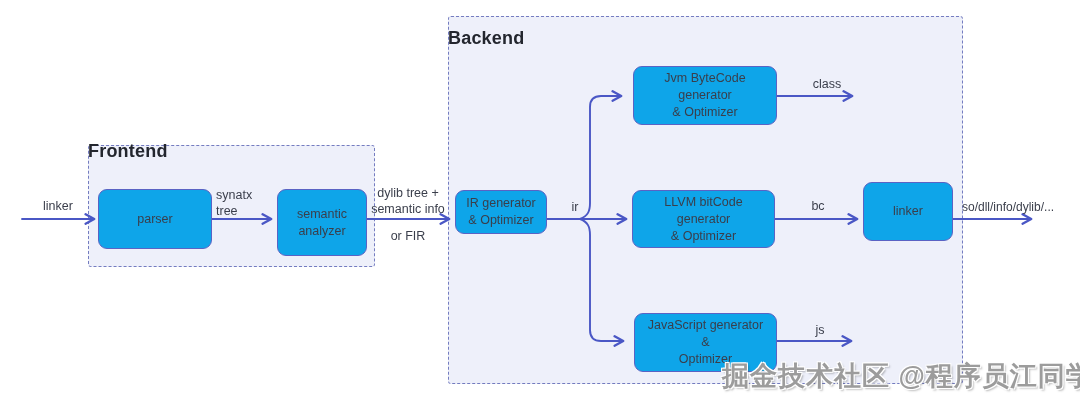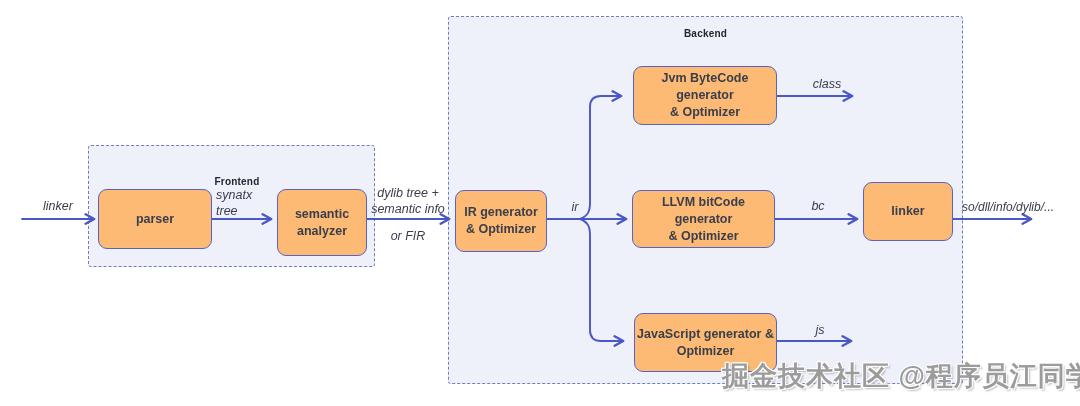--- a/index.html
+++ b/index.html
@@ -6,50 +6,49 @@
   .canvas{
     position:relative;width:1080px;height:406px;background:#ffffff;overflow:hidden;
     font-family:"Liberation Sans","DejaVu Sans",sans-serif;
     -webkit-font-smoothing:antialiased;
   }
   .container{
     position:absolute;background:#eef0fa;border:1.6px dashed #747cc0;border-radius:3px;
     box-sizing:border-box;
   }
   .container-title{
-    position:absolute;text-align:center;font-weight:bold;font-size:10px;color:#23262e;
+    position:absolute;font-weight:bold;font-size:18px;color:#23262e;
     letter-spacing:.2px;
   }
   .node{
-    position:absolute;background:#fdba74;border:1.7px solid #5a63c4;border-radius:9px;
+    position:absolute;background:#0ea5e9;border:1.7px solid #5a63c4;border-radius:9px;
     box-sizing:border-box;display:flex;align-items:center;justify-content:center;
     text-align:center;font-size:12.5px;line-height:17px;color:#3a3e4b;
-    white-space:pre-line;padding:2px;font-weight:bold;
+    white-space:pre-line;padding:8px;
   }
   .lbl{
     position:absolute;font-size:12.5px;line-height:16px;color:#3a3e4b;
     white-space:pre-line;
-    font-style:italic;
   }
   .lbl.center{text-align:center;}
   .lbl.small{font-size:12px;}
   svg.wires{position:absolute;left:0;top:0;pointer-events:none;}
   .watermark{
     position:absolute;left:722px;top:358px;font-size:27px;font-weight:bold;
     color:#9c9c9c;letter-spacing:1px;white-space:nowrap;
     text-shadow:-1px -1px 0 #fff,1px -1px 0 #fff,-1px 1px 0 #fff,1px 1px 0 #fff,2px 2px 2px rgba(70,70,70,.35);
   }
 </style>
 </head>
 <body>
 
 <div class="canvas">
 
   <div class="container" style="left:88px;top:145px;width:287px;height:122px;"></div>
-  <div class="container-title" style="left:88px;top:141px;width:298px;margin-top:35px;">Frontend</div>
+  <div class="container-title" style="left:88px;top:141px;width:298px;">Frontend</div>
 
   <div class="container" style="left:448px;top:16px;width:515px;height:368px;"></div>
   <div class="container-title" style="left:448px;top:28px;width:515px;">Backend</div>
 
   <svg class="wires" width="1080" height="406" viewBox="0 0 1080 406">
     <defs>
       <marker id="arw" viewBox="0 0 10 10" refX="7.5" refY="5" markerWidth="6.5" markerHeight="6.5" orient="auto">
         <path d="M1.5,1.2 L8.5,5 L1.5,8.8" fill="none" stroke="#4a57c5" stroke-width="1.9" stroke-linecap="round" stroke-linejoin="round"></path>
       </marker>
     </defs>
@@ -63,21 +62,21 @@
       <path d="M777,96 H851" marker-end="url(#arw)"></path>
       <path d="M775,219 H856" marker-end="url(#arw)"></path>
       <path d="M953,219 H1030" marker-end="url(#arw)"></path>
       <path d="M777,341 H850" marker-end="url(#arw)"></path>
     </g>
   </svg>
 
   <div class="node" style="left:98px;top:189px;width:114px;height:60px;">parser</div>
   <div class="node" style="left:277px;top:189px;width:90px;height:67px;">semantic
 analyzer</div>
-  <div class="node" style="left:455px;top:190px;width:92px;height:62px;">IR generator
+  <div class="node" style="left:455px;top:190px;width:92px;height:44px;">IR generator
 &amp; Optimizer</div>
   <div class="node" style="left:633px;top:66px;width:144px;height:59px;">Jvm ByteCode generator
 &amp; Optimizer</div>
   <div class="node" style="left:632px;top:190px;width:143px;height:58px;">LLVM bitCode generator
 &amp; Optimizer</div>
   <div class="node" style="left:863px;top:182px;width:90px;height:59px;">linker</div>
   <div class="node" style="left:634px;top:313px;width:143px;height:59px;">JavaScript generator &amp;
 Optimizer</div>
 
   <div class="lbl center" style="left:22px;top:198px;width:72px;">linker</div>

